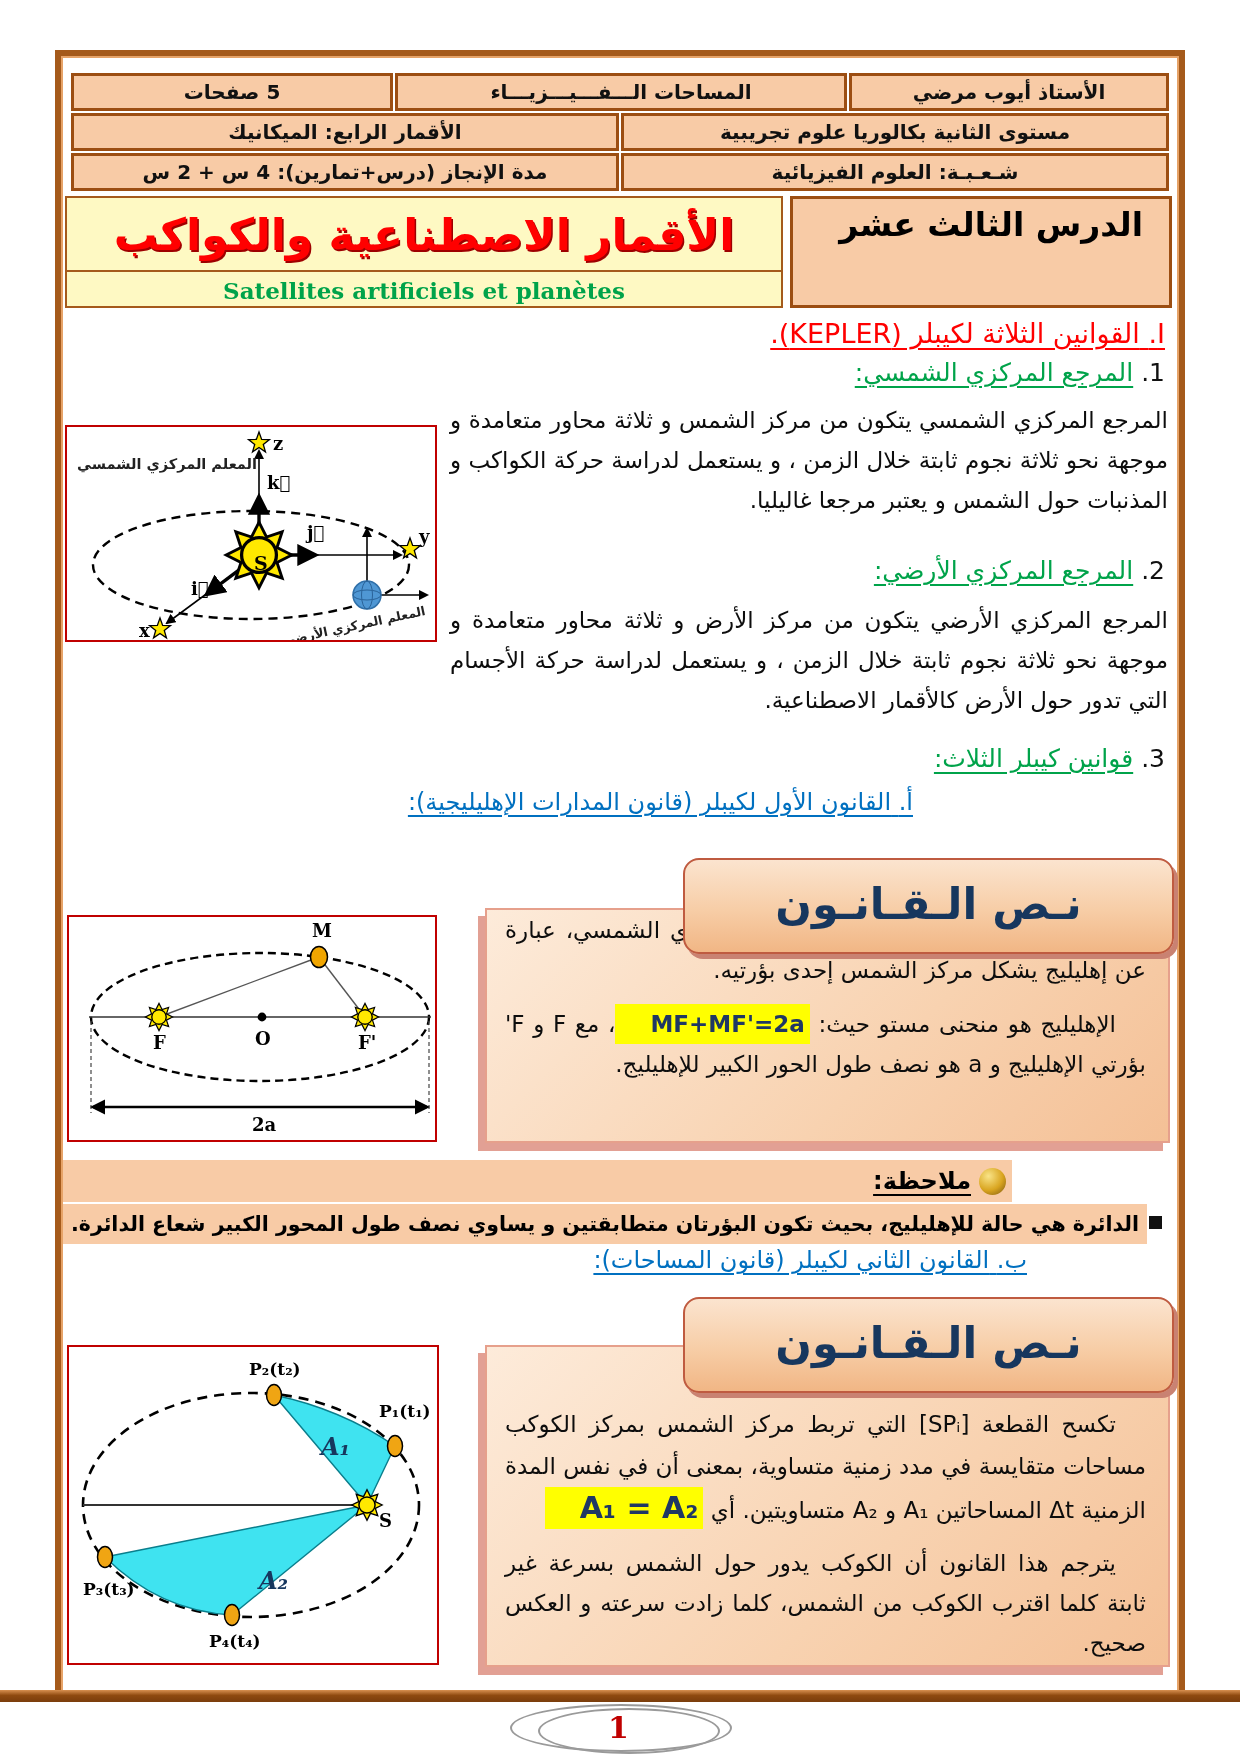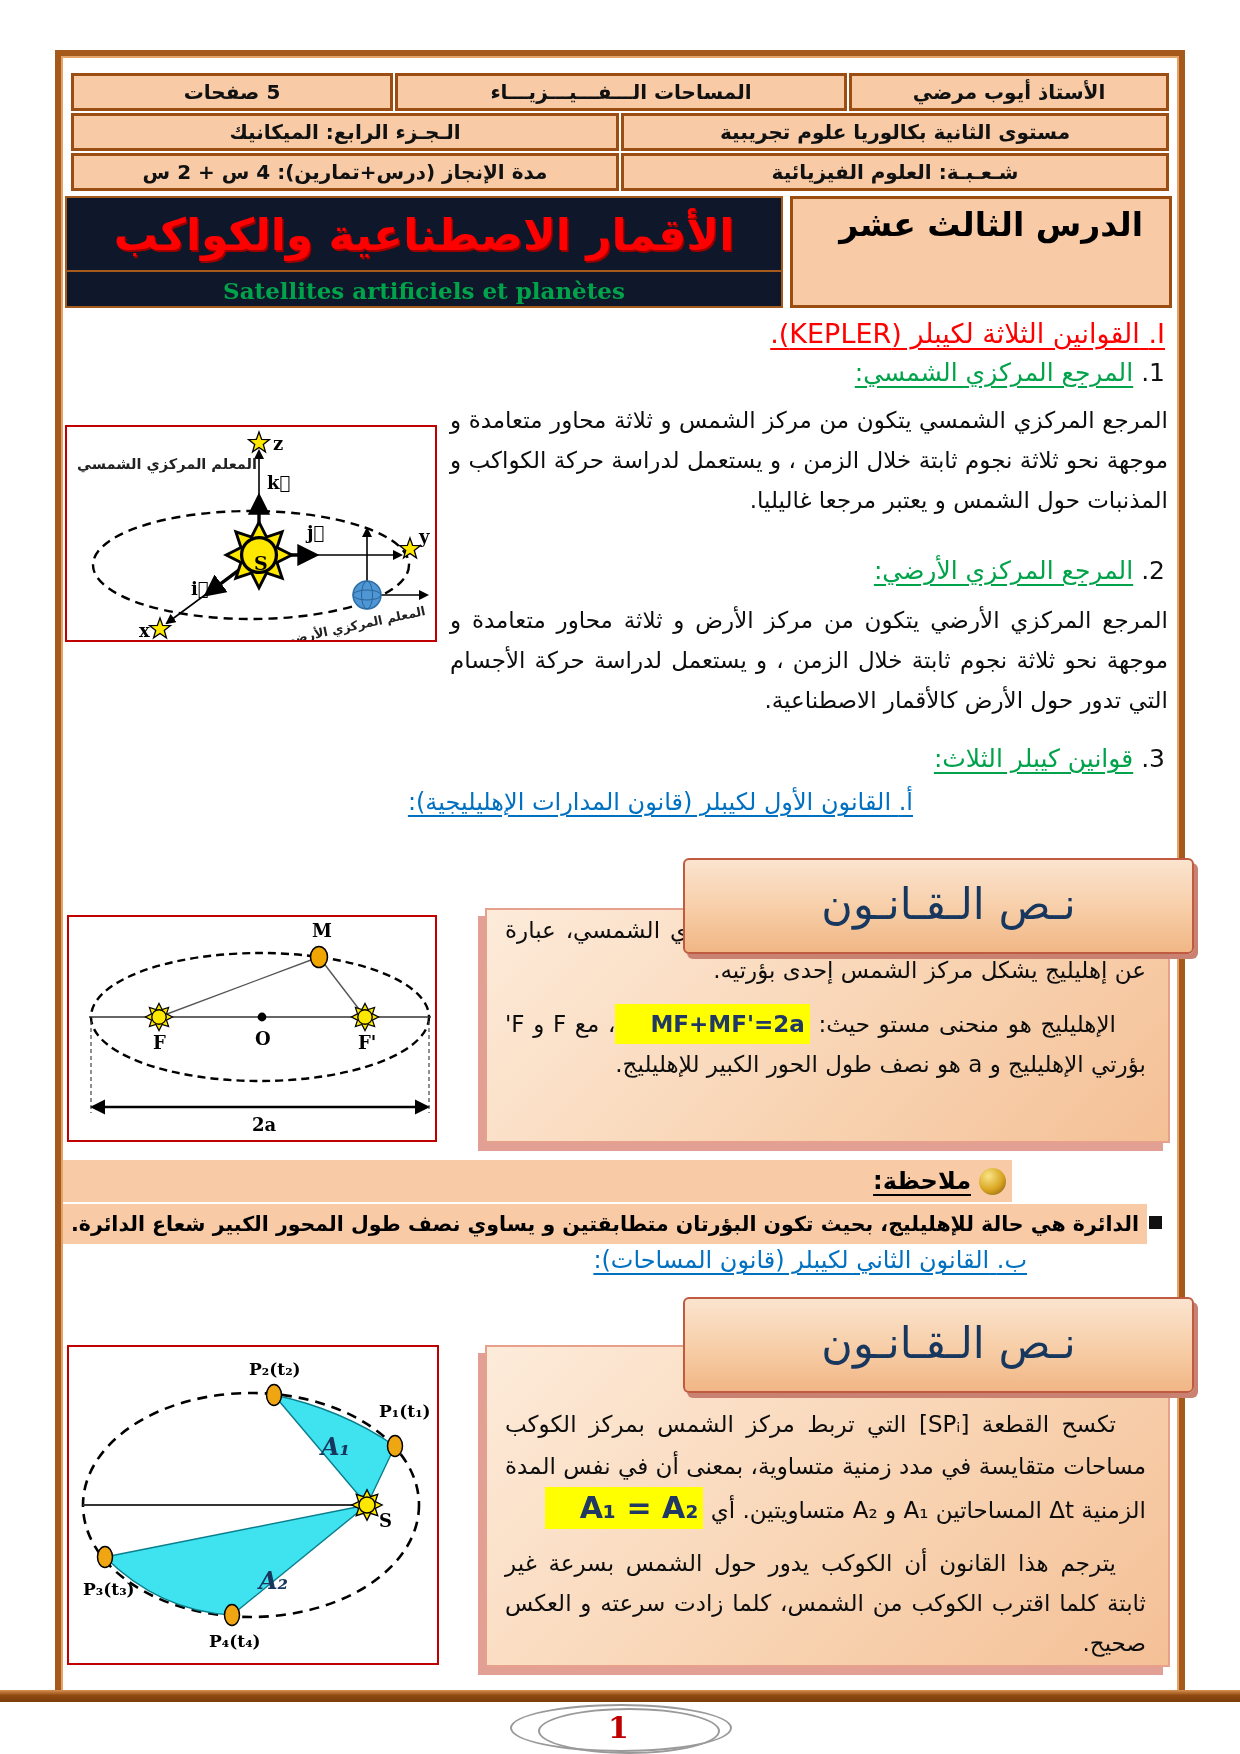--- a/index.html
+++ b/index.html
@@ -12,42 +12,42 @@
   
   .hrow{display:flex;direction:rtl;}
   .hcell{background:#F8CBA6;border:3px solid #9C4E12;margin:1px;box-sizing:border-box;
          font-weight:bold;font-size:20px;color:#111;display:flex;align-items:center;
          justify-content:center;height:38px;}
   
   .lesson-cell{left:790px;top:196px;width:382px;height:112px;background:#F8CBA6;
                border:3px solid #9C4E12;box-sizing:border-box;direction:rtl;
                font-weight:bold;font-size:33px;color:#000;line-height:1.45;
                padding:2px 26px 0 6px;text-align:right;}
-  .title-box{left:65px;top:196px;width:718px;height:112px;background:#0f172a;
+  .title-box{left:65px;top:196px;width:718px;height:112px;background:#fef9c3;
              border:2px solid #A55A1B;box-sizing:border-box;}
   .title-ar{height:72px;display:flex;align-items:center;justify-content:center;
             color:#FF0000;font-weight:bold;font-size:44px;
             text-shadow:1.5px 1.5px 0 #9e0000;}
   .title-fr{height:36px;border-top:2px solid #A55A1B;display:flex;align-items:center;
             justify-content:center;color:#00A34A;font-weight:bold;font-size:23px;
             font-family:"DejaVu Serif",serif;}
   
   .hd{direction:rtl;font-weight:normal;white-space:nowrap;}
   .hd .num{color:#111;}
   .u{text-decoration:underline;text-underline-offset:5px;}
   .red{color:#FF0000;}
   .green{color:#00A34A;}
   .blue{color:#0070C0;}
   
   .para{direction:rtl;text-align:justify;color:#0d0d0d;font-size:23px;line-height:40px;}
   
-  .law-banner{width:487px;height:92px;border:2px solid #BF5B40;border-radius:6px;
+  .law-banner{width:487px;height:92px;border:2px solid #BF5B40;border-radius:16px;
               background:linear-gradient(180deg,#FBE4CF 0%,#F7CDA6 55%,#F1B685 100%);
-              box-shadow:4px 5px 0 #C98272;color:#17375E;font-weight:normal;font-size:43px;
-              text-align:center;line-height:88px;z-index:3;padding-left:20px;}
+              box-shadow:4px 5px 0 #C98272;color:#17375E;font-weight:bold;font-size:43px;
+              text-align:center;line-height:88px;z-index:3;}
   .law-box{background:linear-gradient(135deg,#FDEBDA 0%,#F8D2B0 60%,#F4C096 100%);
            border:2px solid #E6A08C;box-shadow:-7px 8px 0 #E2A094;box-sizing:border-box;
            z-index:1;padding:0 22px 0 18px;}
   .law-box .para{text-indent:30px;}
   .hl{background:#FFFF00;color:#1F3864;font-weight:bold;padding:0 5px;direction:ltr;
       display:inline-block;}
   .hl-big{font-size:30px;}
   
   .band{background:#F8CBA6;}
   .note-title{direction:rtl;font-weight:bold;font-size:24px;color:#000;line-height:42px;
@@ -75,21 +75,21 @@
   <div class="abs frame"></div>
 
   <div class="abs" style="left:70px;top:72px;width:1100px;">
     <div class="hrow">
       <div class="hcell" style="width:320px;">الأستاذ أيوب مرضي</div>
       <div class="hcell" style="width:452px;">المساحات الـــفـــيـــزيـــاء</div>
       <div class="hcell" style="flex:1;">5 صفحات</div>
     </div>
     <div class="hrow">
       <div class="hcell" style="width:548px;">مستوى الثانية بكالوريا علوم تجريبية</div>
-      <div class="hcell" style="flex:1;">الـجـزء الرابع: الميكانيك</div>
+      <div class="hcell" style="flex:1;">الأقمار الرابع: الميكانيك</div>
     </div>
     <div class="hrow">
       <div class="hcell" style="width:548px;">شـعـبـة: العلوم الفيزيائية</div>
       <div class="hcell" style="flex:1;">مدة الإنجاز (درس+تمارين): 4 س + 2 س</div>
     </div>
   </div>
 
   <div class="abs lesson-cell">الدرس الثالث عشر</div>
   <div class="abs title-box">
     <div class="title-ar">الأقمار الاصطناعية والكواكب</div>

